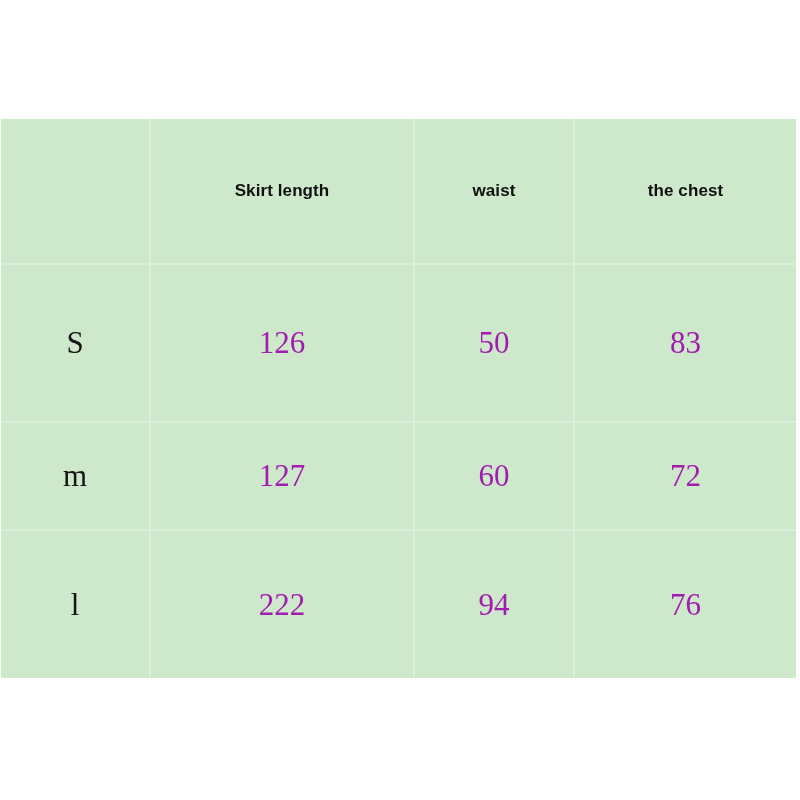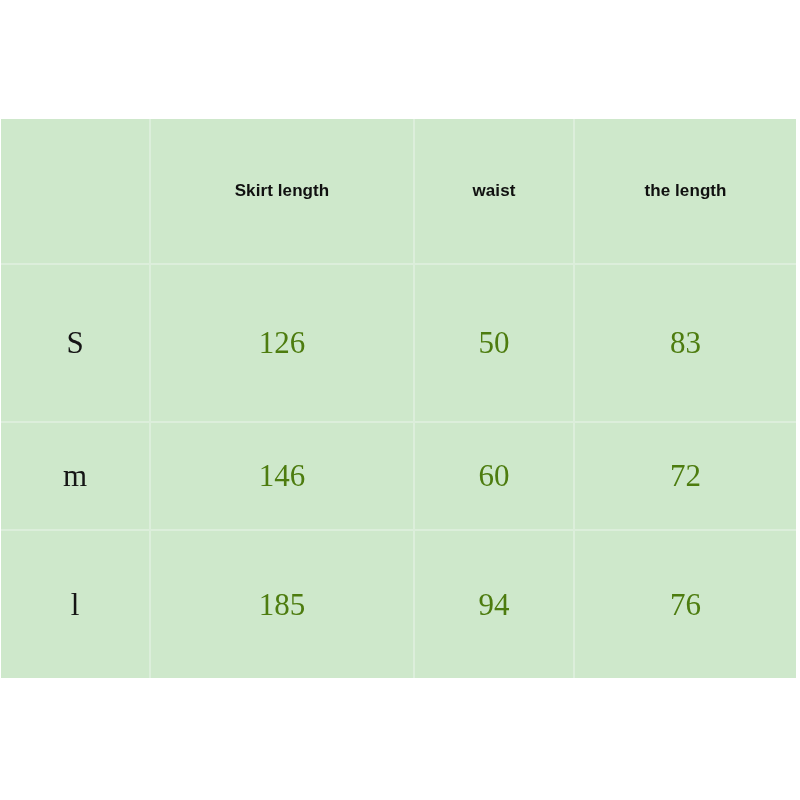--- a/index.html
+++ b/index.html
@@ -73,21 +73,21 @@
   .size-cell {
     font-family: "Liberation Serif", serif;
     font-size: 31px;
     color: #151515;
     font-weight: normal;
   }
 
   .num-cell {
     font-family: "Liberation Serif", serif;
     font-size: 31px;
-    color: #4d7c0f;
+    color: #a21caf;
     font-weight: normal;
   }
 
   .empty-cell { font-size: 0; }
 </style>
 </head>
 <body>
 
 <div id="page">
 
@@ -97,39 +97,39 @@
       <col class="c-skirt">
       <col class="c-chest">
       <col class="c-waist">
     </colgroup>
 
     <tbody>
       <tr class="head-row">
         <td class="head-cell empty-cell"></td>
         <td class="head-cell">Skirt length</td>
         <td class="head-cell">waist</td>
-        <td class="head-cell last-col">the length</td>
+        <td class="head-cell last-col">the chest</td>
       </tr>
 
       <tr class="data-row-1">
         <td class="size-cell">S</td>
         <td class="num-cell">126</td>
         <td class="num-cell">50</td>
         <td class="num-cell last-col">83</td>
       </tr>
 
       <tr class="data-row-2">
         <td class="size-cell">m</td>
-        <td class="num-cell">146</td>
+        <td class="num-cell">127</td>
         <td class="num-cell">60</td>
         <td class="num-cell last-col">72</td>
       </tr>
 
       <tr class="data-row-3 last-row">
         <td class="size-cell">l</td>
-        <td class="num-cell">185</td>
+        <td class="num-cell">222</td>
         <td class="num-cell">94</td>
         <td class="num-cell last-col">76</td>
       </tr>
     </tbody>
   </table>
 
 </div>
 
 </body></html>

